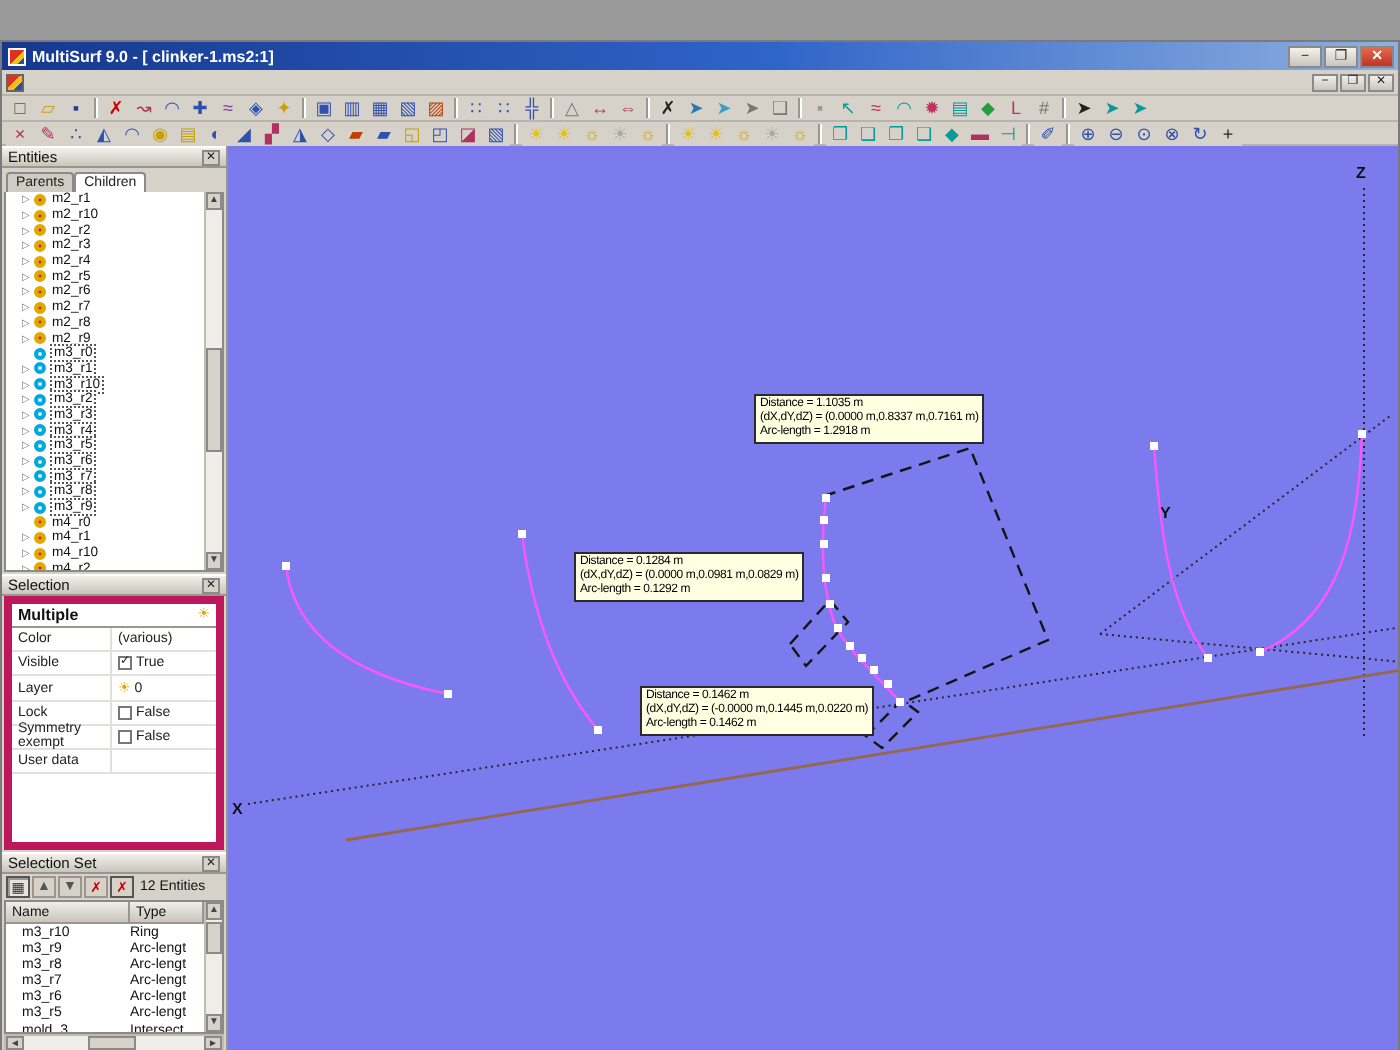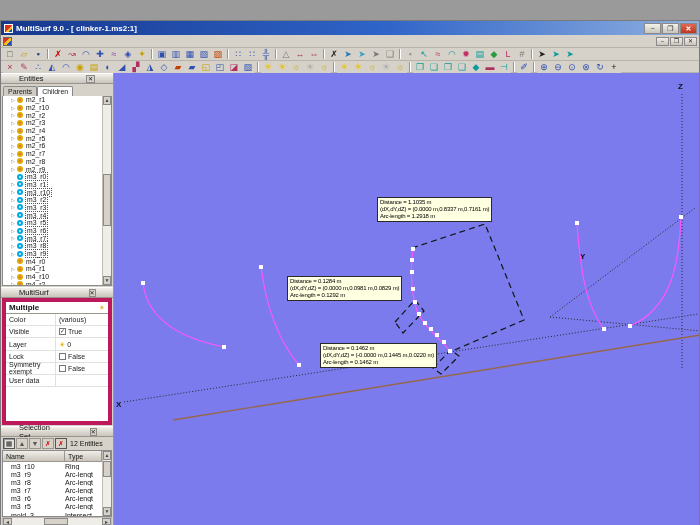--- a/index.html
+++ b/index.html
@@ -28,21 +28,21 @@
   .tb2{height:12px;}
   .tb-btn{width:14px;height:12px;display:flex;align-items:center;justify-content:center;border:1px solid #d6d2ca;}
   .tb-glyph{font-size:9px;line-height:10px;}
   .tb-sep{width:2px;height:10px;border-left:1px solid #9a968e;border-right:1px solid #fff;margin:0 2px;}
 
   
   .content{flex:1 1 auto;display:flex;min-height:0;}
   .dock{width:113px;flex:0 0 auto;display:flex;flex-direction:column;background:#d6d2ca;border-right:1px solid #9a968e;}
 
   .panel{display:flex;flex-direction:column;min-height:0;}
-  .panel-title{height:11px;flex:0 0 auto;background:linear-gradient(#f2f0ea,#c9c5bc);border-top:1px solid #fff;border-bottom:1px solid #9a968e;display:flex;align-items:center;font-size:7.5px;padding:0 18px;color:#111;gap:40px;}
+  .panel-title{height:11px;flex:0 0 auto;background:linear-gradient(#f2f0ea,#c9c5bc);border-top:1px solid #fff;border-bottom:1px solid #9a968e;display:flex;align-items:center;font-size:7.5px;padding:0 3px;color:#111;gap:40px;}
   .panel-x{margin-left:auto;width:9px;height:8px;border:1px solid #8a8a8a;background:#d6d2ca;font-size:6px;line-height:6px;text-align:center;color:#222;}
 
   
   .entities{height:215px;}
   .tabs{height:12px;flex:0 0 auto;display:flex;align-items:flex-end;padding:1px 2px 0 2px;background:#d6d2ca;}
   .tab{font-size:7px;padding:1px 4px;border:1px solid #8a8a8a;border-bottom:none;background:#cfccc4;color:#222;border-radius:2px 2px 0 0;}
   .tab.active{background:#fff;position:relative;z-index:2;}
   .tree{flex:1 1 auto;position:relative;background:#fff;border:1px solid #8a8a8a;border-top:none;margin:0 1px 1px 1px;overflow:hidden;}
   .tree-row{display:flex;align-items:center;height:7.7px;padding-left:8px;white-space:nowrap;}
   .tw-arrow{width:6px;font-size:5px;color:#7a7a7a;flex:0 0 auto;}
@@ -521,21 +521,21 @@
           <div class="vscroll">
             <div class="scroll-btn">▲</div>
             <div class="scroll-thumb" style="top:78px;height:52px;"></div>
             <div class="scroll-btn" style="position:absolute;bottom:0;left:0;right:0;">▼</div>
           </div>
         </div>
       </div>
 
       <div class="panel properties">
         <div class="panel-title">
-          <span>MultiSurf</span>
+          <span>Selection</span>
           <span class="panel-x">✕</span>
         </div>
         <div class="props-body">
           <div class="props-header">
             <span class="props-header-label">Multiple</span>
             <span class="bulb">☀</span>
           </div>
           <div>
               <div class="prop-row">
                 <span class="prop-label">Color</span>

